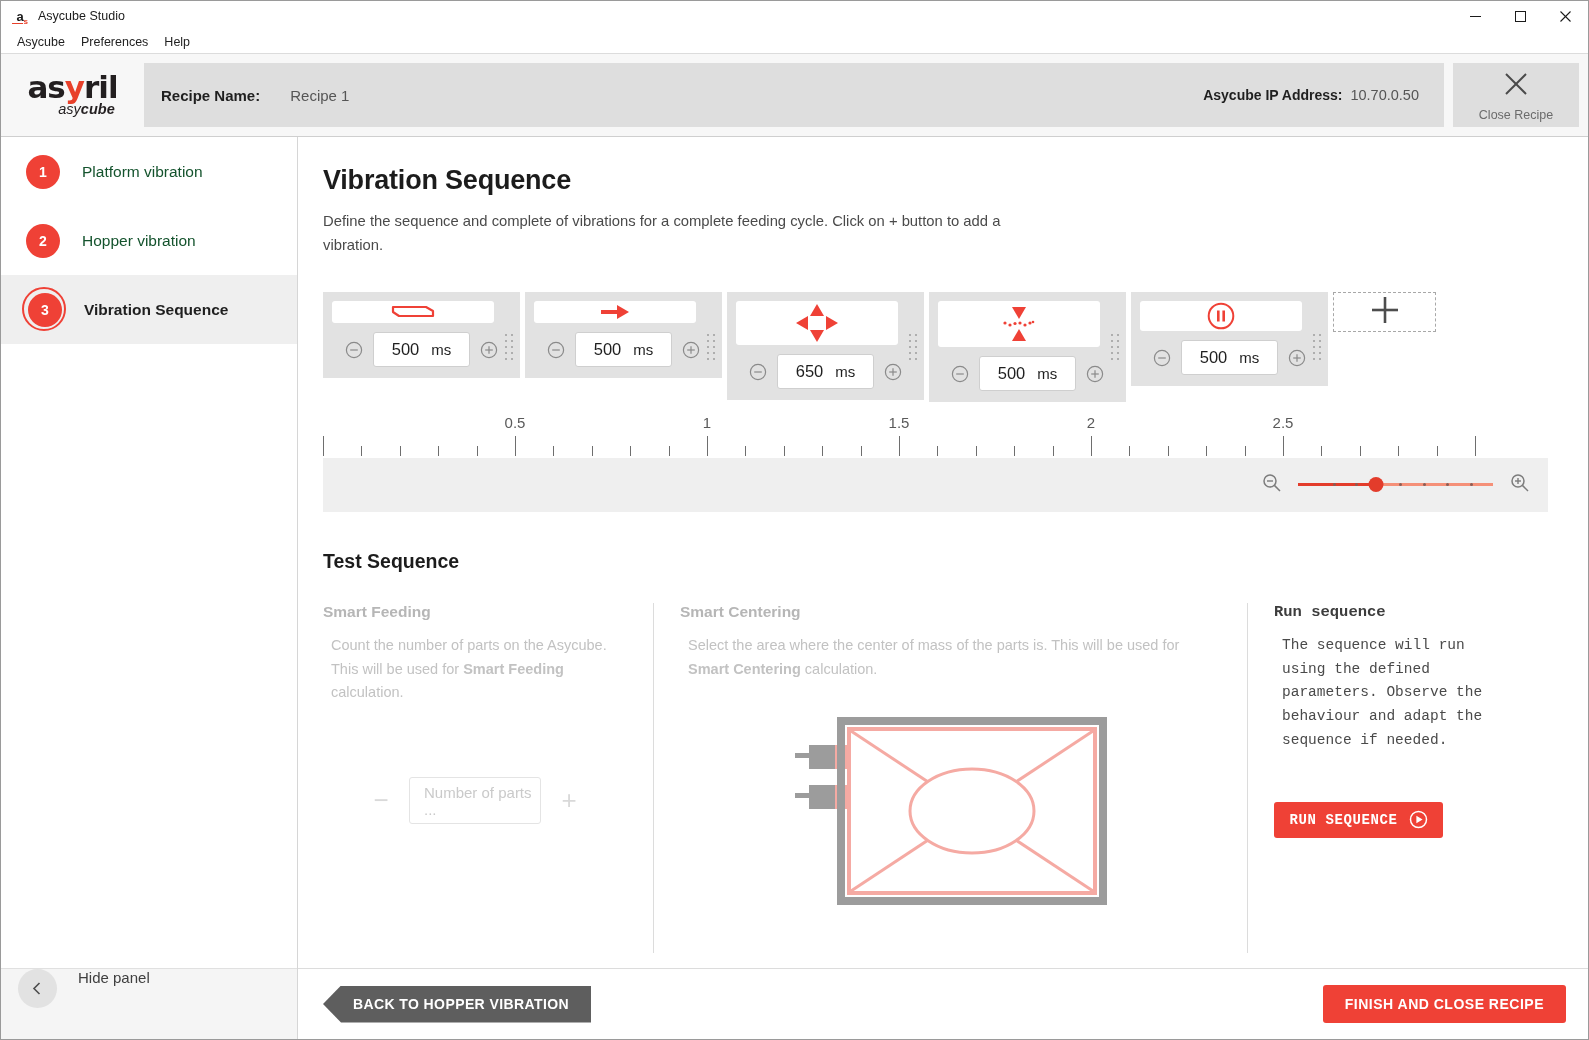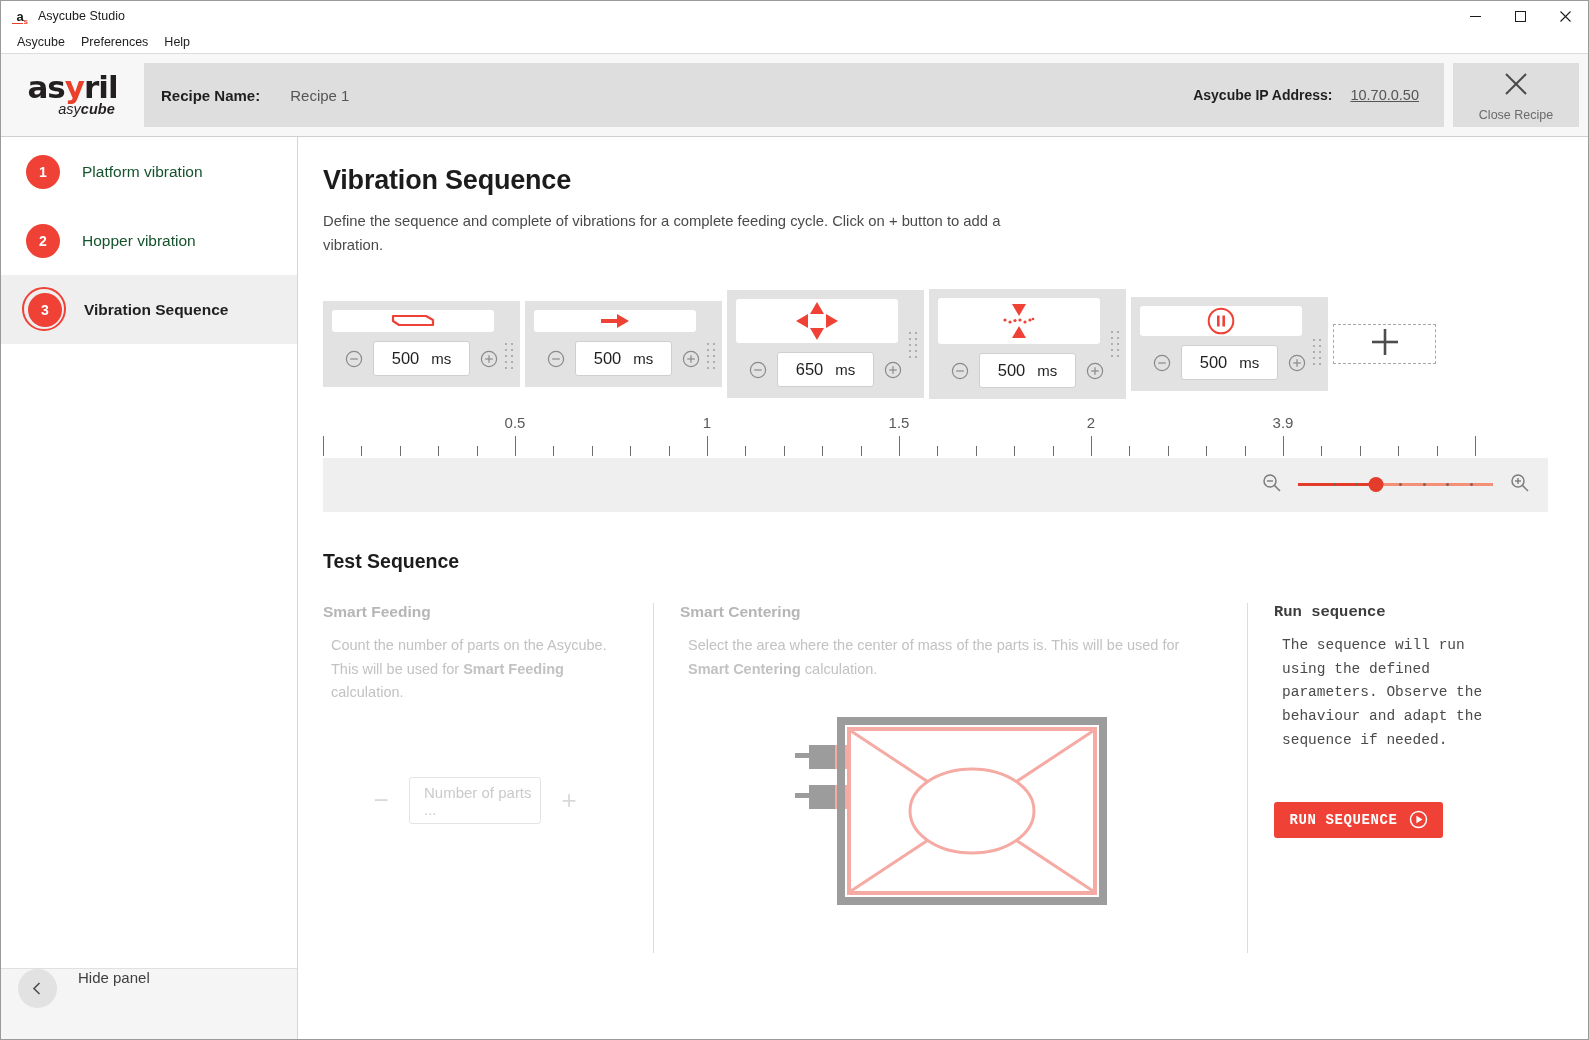--- a/index.html
+++ b/index.html
@@ -105,21 +105,21 @@
     font-size: 15px; font-weight: bold; color: #1f1f1f;
   }
   #recipe-value {
     font-size: 15px; color: #555; margin-left: 30px;
   }
   #ip-block {
     display: flex; align-items: center; margin-left: auto;
     padding-right: 25px;
   }
   #ip-label { font-size: 14px; font-weight: bold; color: #1f1f1f; }
-  #ip-value { font-size: 14.5px; color: #555; margin-left: 18px; text-decoration: underline; }
+  #ip-value { font-size: 14.5px; color: #555; margin-left: 8px; }
   #close-recipe {
     width: 126px; background: #dedede;
     display: flex; flex-direction: column;
     align-items: center; justify-content: center;
     margin: 9px 9px 9px 9px;
   }
   #close-recipe .cr-x { color: #4a4a4a; }
   #close-recipe .cr-label {
     font-size: 12.5px; color: #6b6b6b; margin-top: 5px;
   }
@@ -184,21 +184,21 @@
     font-size: 27px; font-weight: bold; color: #1c1c1c;
     margin: 0 0 14px 0; letter-spacing: -0.2px;
   }
   #page-desc {
     font-size: 14.8px; color: #4a4a4a; line-height: 1.62;
     max-width: 680px; margin: 0 0 34px 0;
   }
 
   
   #sequence-row {
-    display: flex; align-items: center; height: 104px;
+    display: flex; align-items: flex-start; height: 104px;
   }
   .seq-card {
     width: 197px; background: #e2e2e2;
     margin-right: 5px;
     display: flex; flex-direction: column;
     padding: 9px 9px 9px 9px; box-sizing: border-box;
     position: relative;
   }
   .seq-icon-box {
     flex: 1; background: #ffffff; border-radius: 3px;
@@ -677,21 +677,21 @@
             </div>
           </div>
         </div>
 
         <div id="ruler-area">
           <div id="ruler-labels">
               <div class="ruler-label" style="left: 16.6667%;">0.5</div>
               <div class="ruler-label" style="left: 33.3333%;">1</div>
               <div class="ruler-label" style="left: 50%;">1.5</div>
               <div class="ruler-label" style="left: 66.6667%;">2</div>
-              <div class="ruler-label" style="left: 83.3333%;">3.9</div>
+              <div class="ruler-label" style="left: 83.3333%;">2.5</div>
             </div>
           <div id="ruler-ticks">
               <div class="tick major" style="left: 0%;"></div>
               <div class="tick major" style="left: 16.6667%;"></div>
               <div class="tick major" style="left: 33.3333%;"></div>
               <div class="tick major" style="left: 50%;"></div>
               <div class="tick major" style="left: 66.6667%;"></div>
               <div class="tick major" style="left: 83.3333%;"></div>
               <div class="tick major" style="left: 100%;"></div>
               <div class="tick minor" style="left: 3.33333%;"></div>
@@ -801,15 +801,19 @@
                   <circle cx="9.5" cy="9.5" r="8" fill="none" stroke="#ffffff" stroke-width="1.5"></circle>
                   <polygon points="7.4,5.8 13.6,9.5 7.4,13.2" fill="#ffffff"></polygon>
                 </svg>
               </span>
             </div>
           </div>
 
         </div>
       </div>
 
+      <div id="footer">
+        <div id="back-btn">BACK TO HOPPER VIBRATION</div>
+        <div id="finish-btn">FINISH AND CLOSE RECIPE</div>
+      </div>
     </div>
   </div>
 </div>
 
 </body></html>

